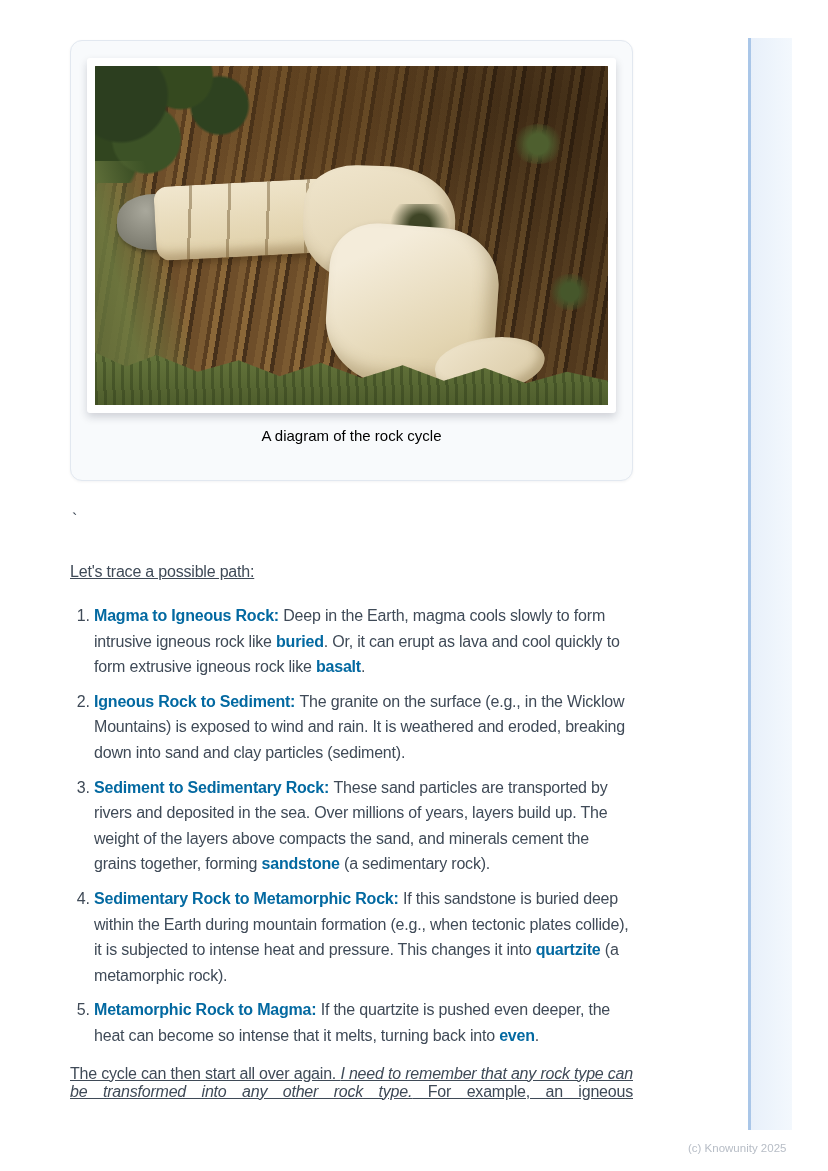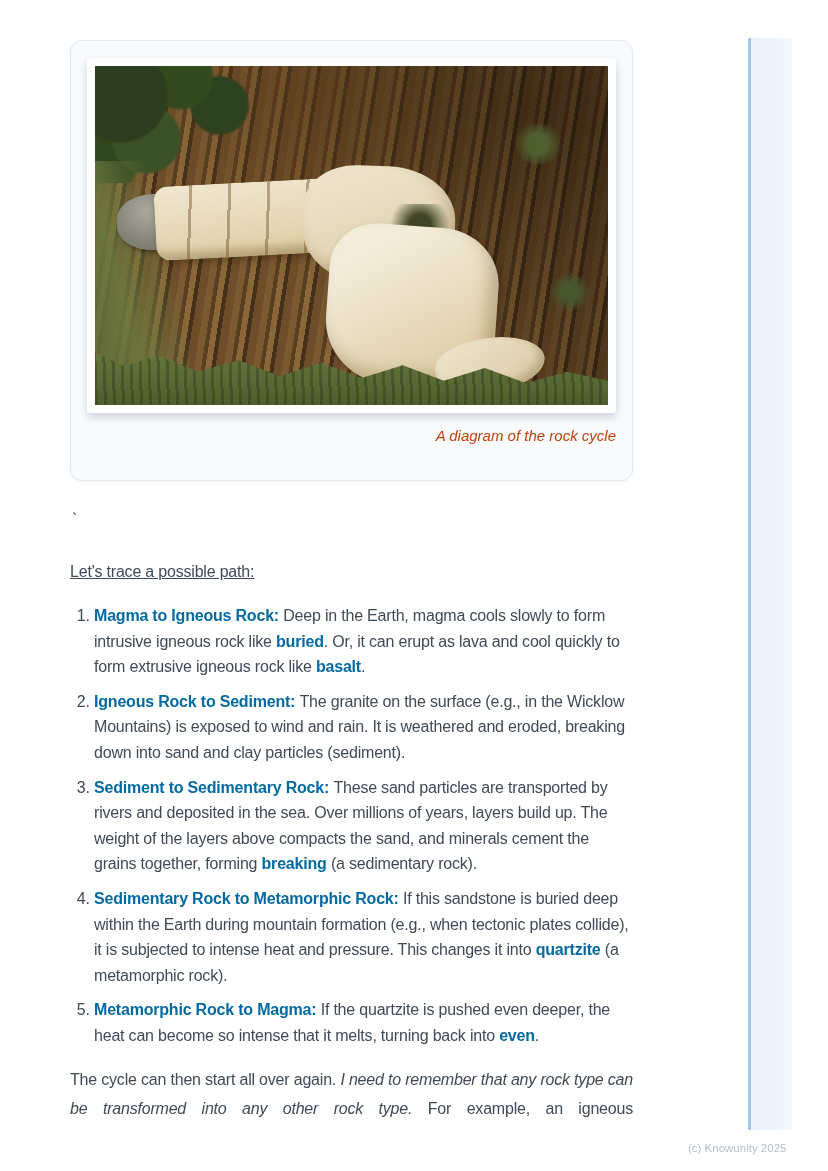--- a/index.html
+++ b/index.html
@@ -101,35 +101,35 @@
   }
   .grass{
     position:absolute;left:0;bottom:0;width:100%;height:64px;
     background:
       repeating-linear-gradient(88deg, rgba(35,48,18,.35) 0 3px, rgba(0,0,0,0) 3px 9px),
       linear-gradient(to top, #4f5e2d, #5e6e37 55%, #69793f);
     clip-path:polygon(0 18%, 6% 40%, 12% 22%, 20% 48%, 28% 30%, 36% 55%, 44% 34%,
       52% 58%, 60% 38%, 68% 62%, 76% 42%, 84% 66%, 92% 48%, 100% 62%, 100% 100%, 0 100%);
   }
   .caption{
-    margin-top:14px;text-align:right;font-style:italic;
-    font-size:15px;color:#c2410c;letter-spacing:0;
+    margin-top:14px;text-align:center;
+    font-size:15px;color:#000000;letter-spacing:0;
   }
   
   .stray{margin:26px 0 0 2px;line-height:26px;}
   .intro{margin:26px 0 0;line-height:26px;text-decoration:underline;}
   ol.steps{margin:18px 0 0;padding-left:24px;}
   ol.steps li{line-height:25.6px;margin-bottom:9px;}
   ol.steps li:last-child{margin-bottom:0;}
   .b{font-weight:bold;color:#0369a1;}
   .i{font-style:italic;}
   .outro{
-    margin:16px 0 0;line-height:29px;
+    margin:16px 0 0;line-height:18px;
     text-align:justify;text-align-last:justify;
-    max-height:52px;overflow:hidden;
+    max-height:52px;overflow:hidden;text-decoration:underline;
   }
   
   .side-panel{
     position:absolute;left:748px;top:38px;width:44px;height:1092px;
     box-sizing:border-box;border-left:3px solid #a9c6e8;
     background:linear-gradient(to right,#e8f0fa,#f3f8fd);
   }
   .watermark{
     position:absolute;left:688px;top:1142px;z-index:5;
     font-size:11.5px;color:#b7bdc6;letter-spacing:0;
@@ -161,21 +161,21 @@
     <div class="caption">A diagram of the rock cycle</div>
   </div>
 
   <p class="stray">`</p>
 
   <p class="intro">Let's trace a possible path:</p>
 
   <ol class="steps">
       <li><span class="b">Magma to Igneous Rock: </span><span>Deep in the Earth, magma cools slowly to form intrusive igneous rock like </span><span class="b">buried</span><span>. Or, it can erupt as lava and cool quickly to form extrusive igneous rock like </span><span class="b">basalt</span><span>.</span></li>
       <li><span class="b">Igneous Rock to Sediment: </span><span>The granite on the surface (e.g., in the Wicklow Mountains) is exposed to wind and rain. It is weathered and eroded, breaking down into sand and clay particles (sediment).</span></li>
-      <li><span class="b">Sediment to Sedimentary Rock: </span><span>These sand particles are transported by rivers and deposited in the sea. Over millions of years, layers build up. The weight of the layers above compacts the sand, and minerals cement the grains together, forming </span><span class="b">breaking</span><span> (a sedimentary rock).</span></li>
+      <li><span class="b">Sediment to Sedimentary Rock: </span><span>These sand particles are transported by rivers and deposited in the sea. Over millions of years, layers build up. The weight of the layers above compacts the sand, and minerals cement the grains together, forming </span><span class="b">sandstone</span><span> (a sedimentary rock).</span></li>
       <li><span class="b">Sedimentary Rock to Metamorphic Rock: </span><span>If this sandstone is buried deep within the Earth during mountain formation (e.g., when tectonic plates collide), it is subjected to intense heat and pressure. This changes it into </span><span class="b">quartzite</span><span> (a metamorphic rock).</span></li>
       <li><span class="b">Metamorphic Rock to Magma: </span><span>If the quartzite is pushed even deeper, the heat can become so intense that it melts, turning back into </span><span class="b">even</span><span>.</span></li>
     </ol>
 
   <p class="outro"><span>The cycle can then start all over again. </span><span class="i">I need to remember that any rock type can be transformed into any other rock type.</span><span> For example, an igneous</span></p>
 
 </div>
 
 <div class="side-panel"></div>
 

